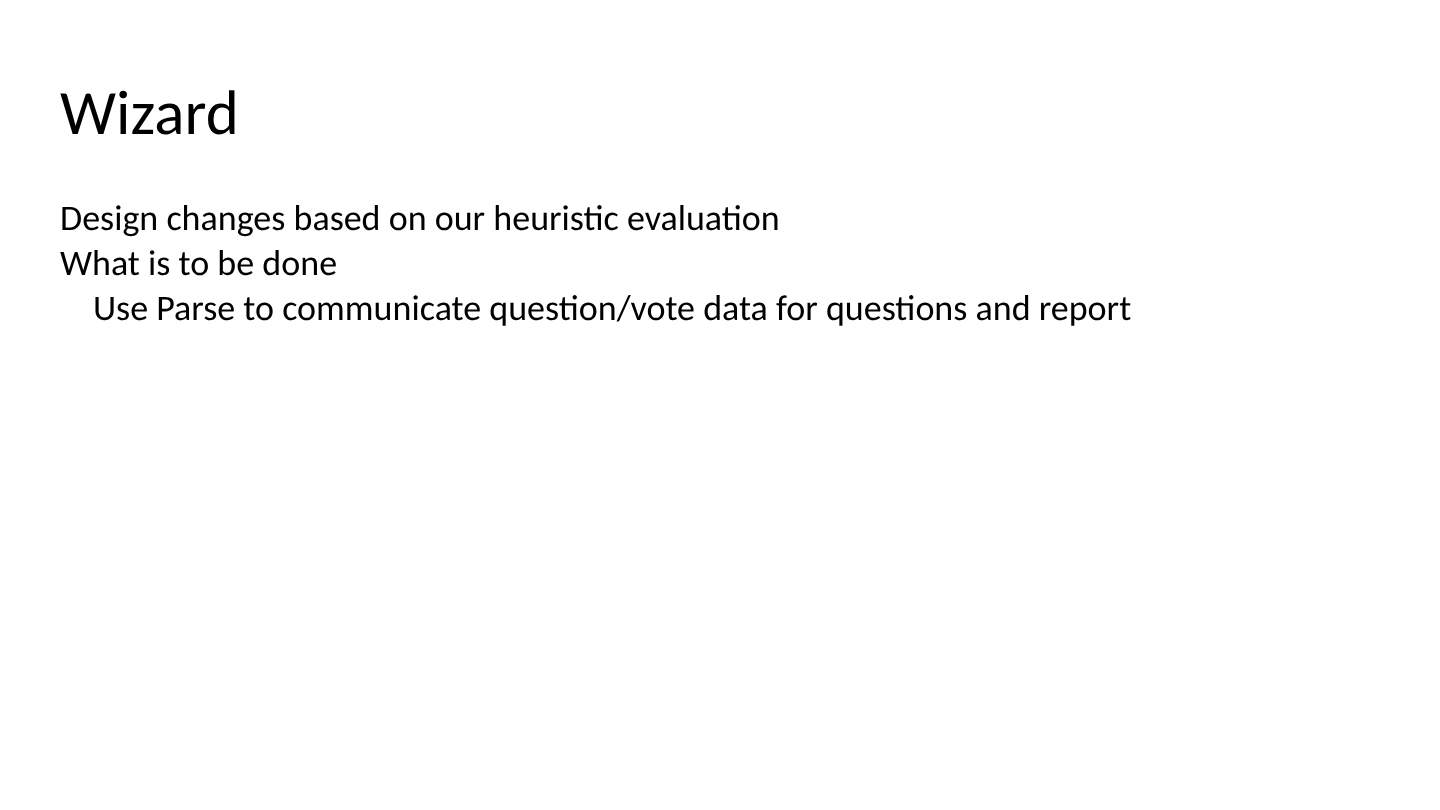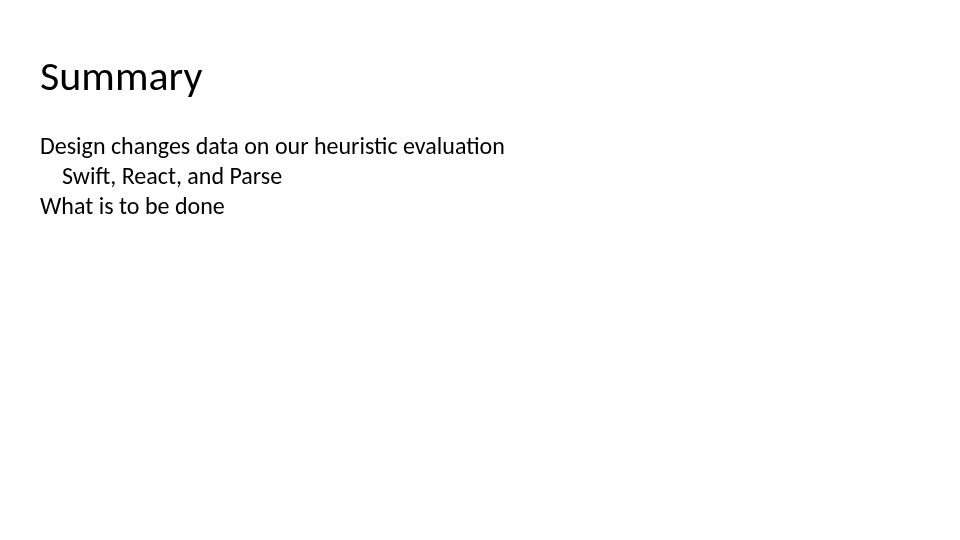--- a/index.html
+++ b/index.html
@@ -30,19 +30,19 @@
     .top-item {
       margin-left: 0;
     }
     .sub-item {
       margin-left: 22px;
     }
   </style>
 </head>
 <body>
 
-<h1 class="slide-title">Summary</h1>
+<h1 class="slide-title">Wizard</h1>
 
 <div class="content">
-  <div class="top-item">Design changes data on our heuristic evaluation</div>
-  <div class="sub-item">Swift, React, and Parse</div>
+  <div class="top-item">Design changes based on our heuristic evaluation</div>
   <div class="top-item">What is to be done</div>
+  <div class="sub-item">Use Parse to communicate question/vote data for questions and report</div>
 </div>
 
 </body></html>

